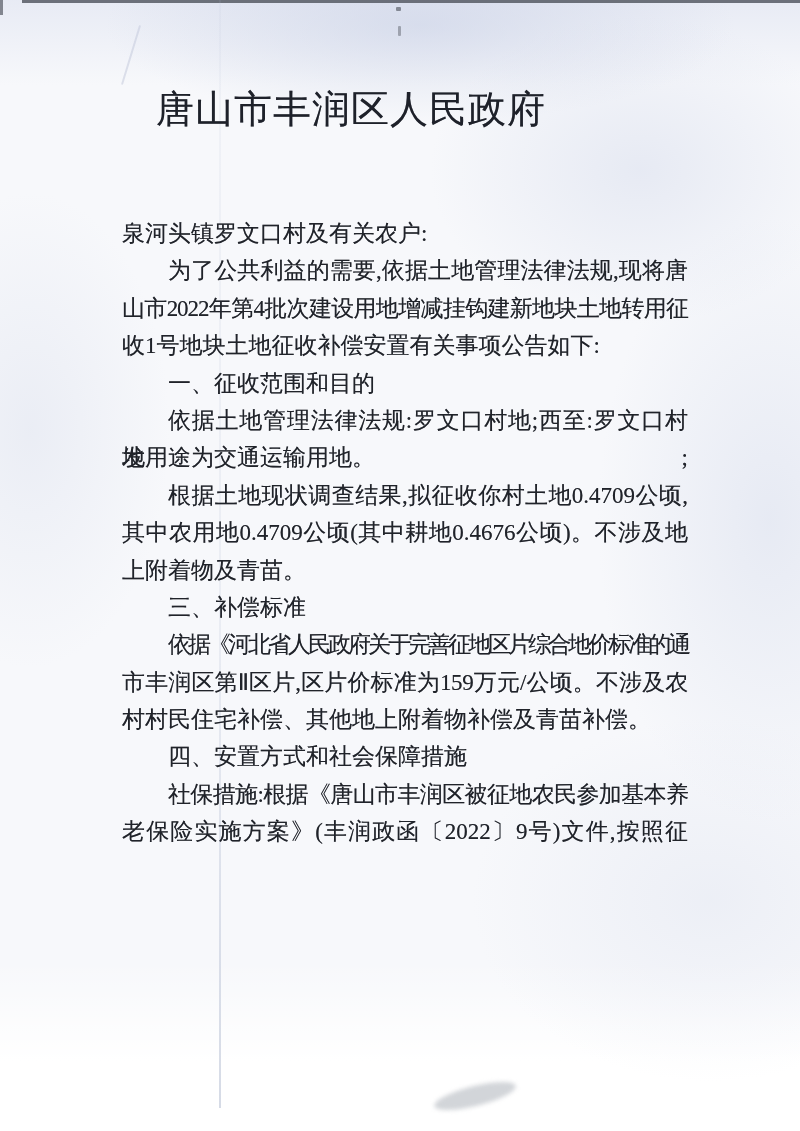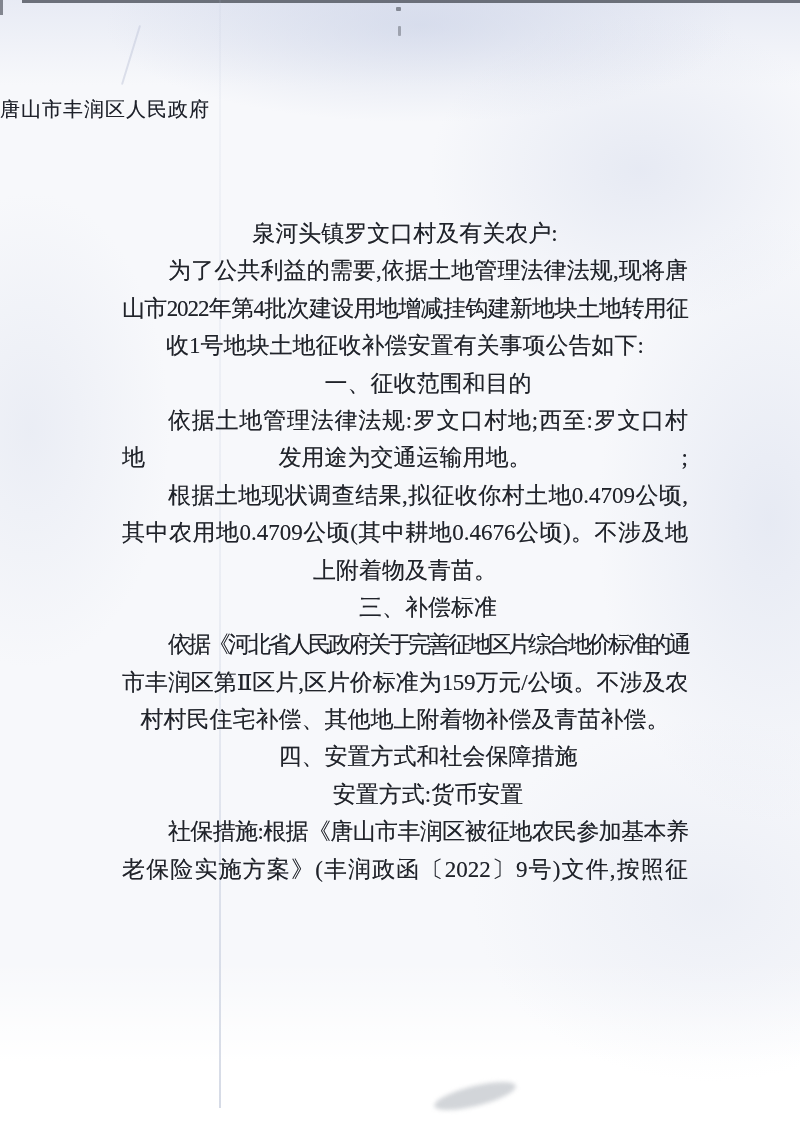--- a/index.html
+++ b/index.html
@@ -36,33 +36,34 @@
     background: rgba(196,203,221,0.55); transform: rotate(17deg); border-radius: 2px;
   }
   .smudge {
     position: absolute; left: 433px; top: 1086px; width: 84px; height: 20px;
     background: rgba(138,144,156,0.38); border-radius: 50%;
     transform: rotate(-14deg); filter: blur(2px);
   }
   
   .doc-title {
     position: absolute; top: 89px; left: 0; width: 702px;
-    font-size: 20px; line-height: 41px; letter-spacing: 1px;
+    text-align: center;
+    font-size: 38px; line-height: 41px; letter-spacing: 1px;
     color: #1e212a;
     text-shadow: 0 0 0.6px rgba(30,34,44,0.55);
   }
   .doc-body {
     position: absolute; top: 215px; left: 122px; width: 566px;
     font-size: 23px; line-height: 37.4px;
     color: #20232a;
     text-shadow: 0 0 0.5px rgba(32,35,42,0.5);
   }
-  .line { height: 37.4px; text-align: center; }
+  .line { height: 37.4px; }
   .line.indent { text-indent: 2em; }
-  .line.j { text-align: justify; text-align-last: justify; text-justify: inter-character; }
+  .line.j { text-align: justify; text-align-last: justify; text-justify: inter-character; font-family: Liberation Serif, serif; }
 </style>
 </head>
 <body>
 
 <div class="page">
 
   <div class="edge-top"></div>
   <div class="edge-left"></div>
   <div class="speck-a"></div>
   <div class="speck-b"></div>
@@ -83,18 +84,17 @@
       <div class="line indent j">依据土地管理法律法规:罗文口村地;西至:罗文口村地;</div>
       <div class="line">发用途为交通运输用地。</div>
       <div class="line indent j">根据土地现状调查结果,拟征收你村土地0.4709公顷,</div>
       <div class="line j">其中农用地0.4709公顷(其中耕地0.4676公顷)。不涉及地</div>
       <div class="line">上附着物及青苗。</div>
       <div class="line indent">三、补偿标准</div>
       <div class="line indent j" style="letter-spacing: -3.3px;">依据《河北省人民政府关于完善征地区片综合地价标准的通</div>
       <div class="line j" style="letter-spacing: -0.37px;">市丰润区第Ⅱ区片,区片价标准为159万元/公顷。不涉及农</div>
       <div class="line">村村民住宅补偿、其他地上附着物补偿及青苗补偿。</div>
       <div class="line indent">四、安置方式和社会保障措施</div>
-      <div class="line indent">安置方式:货币安置</div>
       <div class="line indent j" style="letter-spacing: -0.93px;">社保措施:根据《唐山市丰润区被征地农民参加基本养</div>
       <div class="line j">老保险实施方案》(丰润政函〔2022〕9号)文件,按照征</div>
     </div>
 
 </div>
 
 </body></html>

